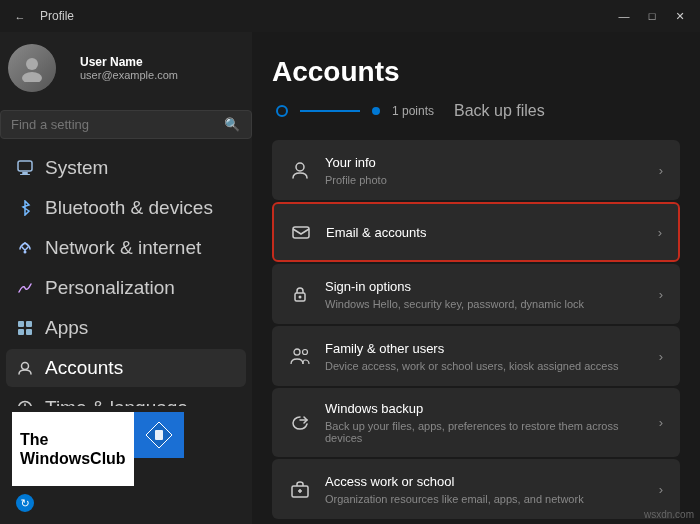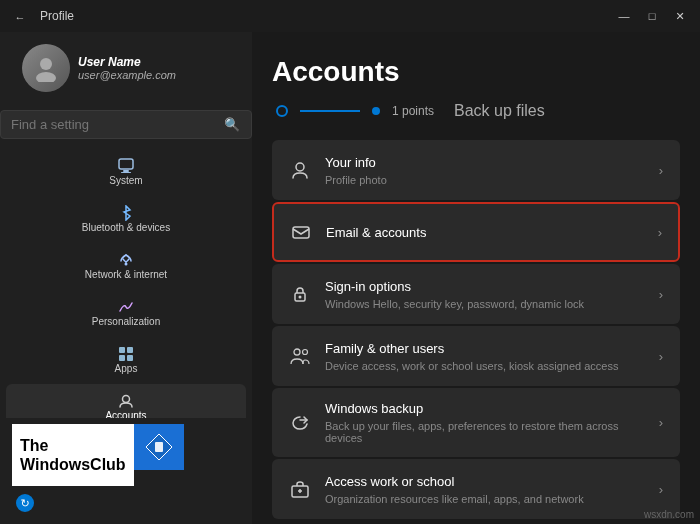--- a/index.html
+++ b/index.html
@@ -62,25 +62,24 @@
       width: 252px;
       background: #202020;
       flex-shrink: 0;
       display: flex;
       flex-direction: column;
       overflow: hidden;
     }
 
     
     .user-profile {
-      padding: 12px 22px;
-      display: flex;
-      align-items: center;
-      gap: 8px;
-      font-style: italic;
+      padding: 12px 8px;
+      display: flex;
+      align-items: center;
+      gap: 24px;
     }
     .avatar {
       width: 48px;
       height: 48px;
       border-radius: 50%;
       background: #555;
       flex-shrink: 0;
       overflow: hidden;
       display: flex;
       align-items: center;
@@ -135,44 +134,43 @@
 
     
     .nav-list {
       flex: 1;
       overflow-y: auto;
       padding: 0 6px;
     }
     .nav-item {
       display: flex;
       align-items: center;
-      gap: 0;
+      gap: 11px;
       padding: 8px 10px;
       border-radius: 6px;
       cursor: pointer;
-      font-size: 10px;
+      font-size: 19px;
       color: #ccc;
       margin-bottom: 2px;
-      flex-direction: column;
     }
     .nav-item.active { background: #2d2d2d; color: #fff; }
     .nav-icon {
       width: 18px;
       height: 18px;
       display: flex;
       align-items: center;
       justify-content: center;
       flex-shrink: 0;
     }
     .logo-box {
       background: #fff;
       color: #000;
       font-size: 16px;
       font-weight: 900;
-      padding: 12px 8px;
+      padding: 18px 8px;
       line-height: 1.2;
       display: inline-block;
     }
     .logo-blue-box {
       background: #1a6fd4;
       width: 50px;
       height: 46px;
       display: flex;
       align-items: center;
       justify-content: center;

